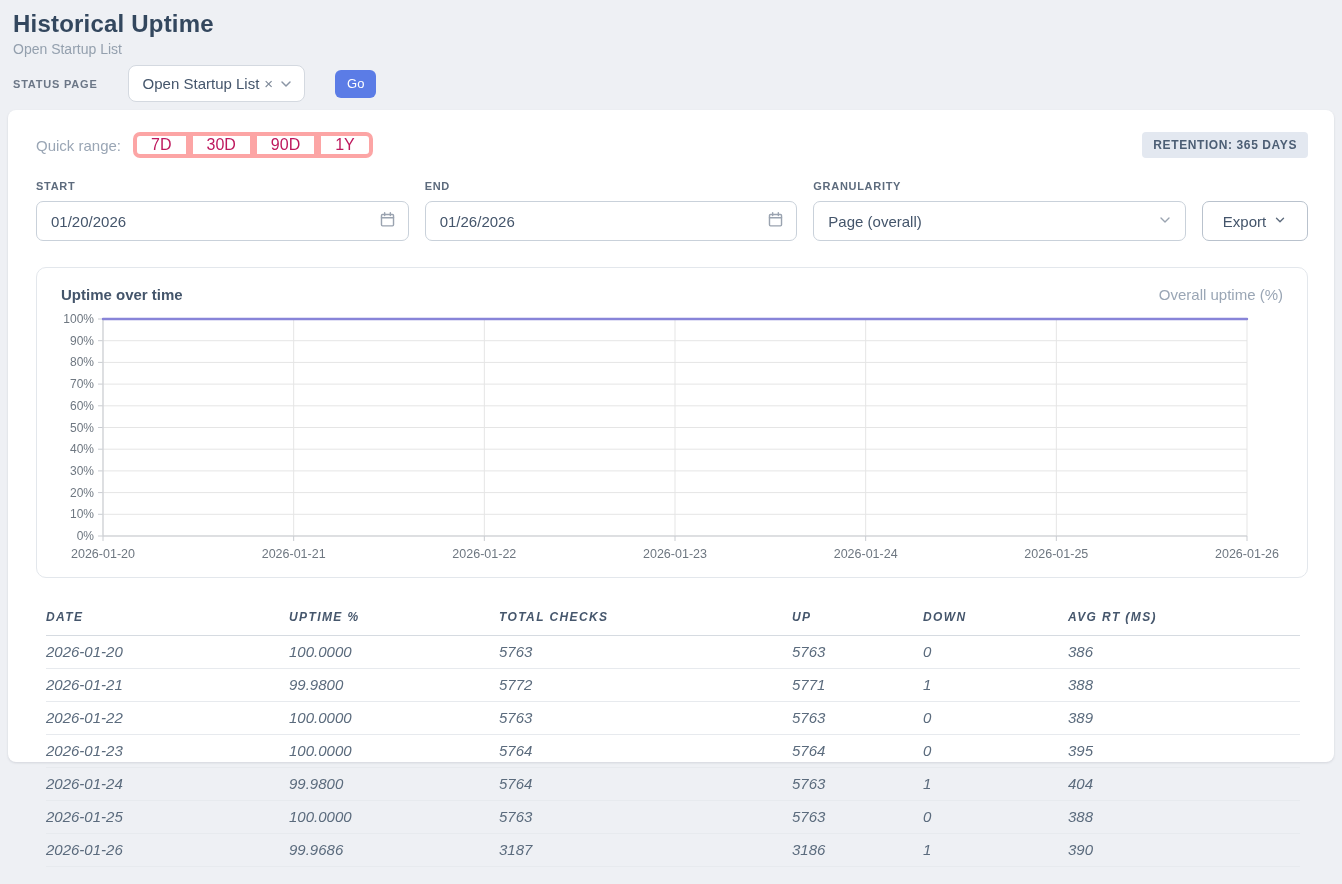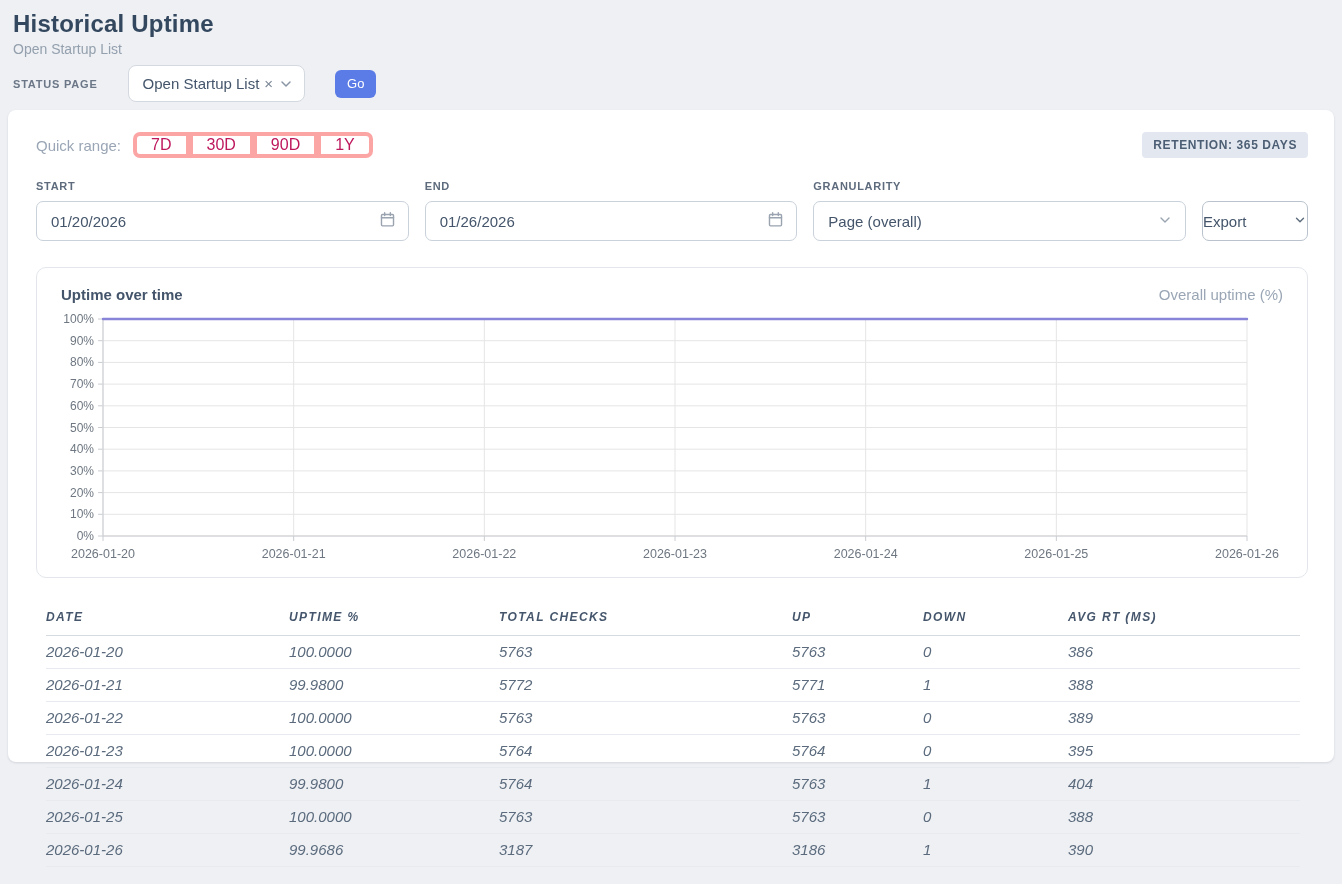--- a/index.html
+++ b/index.html
@@ -79,21 +79,21 @@
     cursor: text;
   }
   .select-box { cursor: pointer; }
   .refresh-btn {
     background: #5b7ce6; color: #fff; border: none; border-radius: 7px;
     height: 40px; width: 192px; font-size: 15px; font-family: inherit; cursor: pointer;
   }
   .export-btn {
     background: #fff; border: 1px solid #b9c2cd; border-radius: 7px;
     height: 40px; width: 106px; font-size: 15px; font-family: inherit; color: #44556b;
-    display: inline-flex; align-items: center; justify-content: space-between; gap: 7px; cursor: pointer;
+    display: inline-flex; align-items: center; justify-content: center; gap: 7px; cursor: pointer;
   }
 
   
   .chart-card {
     border: 1px solid #e3e7ec; border-radius: 10px; margin-top: 26px;
     padding: 18px 24px 8px 24px; background: #fff;
   }
   .chart-head { display: flex; justify-content: space-between; align-items: center; padding: 0 0 8px 0; }
   .chart-title { font-size: 15px; font-weight: 700; color: #44556b; }
   .chart-legend { font-size: 15px; color: #9aa6b5; }

